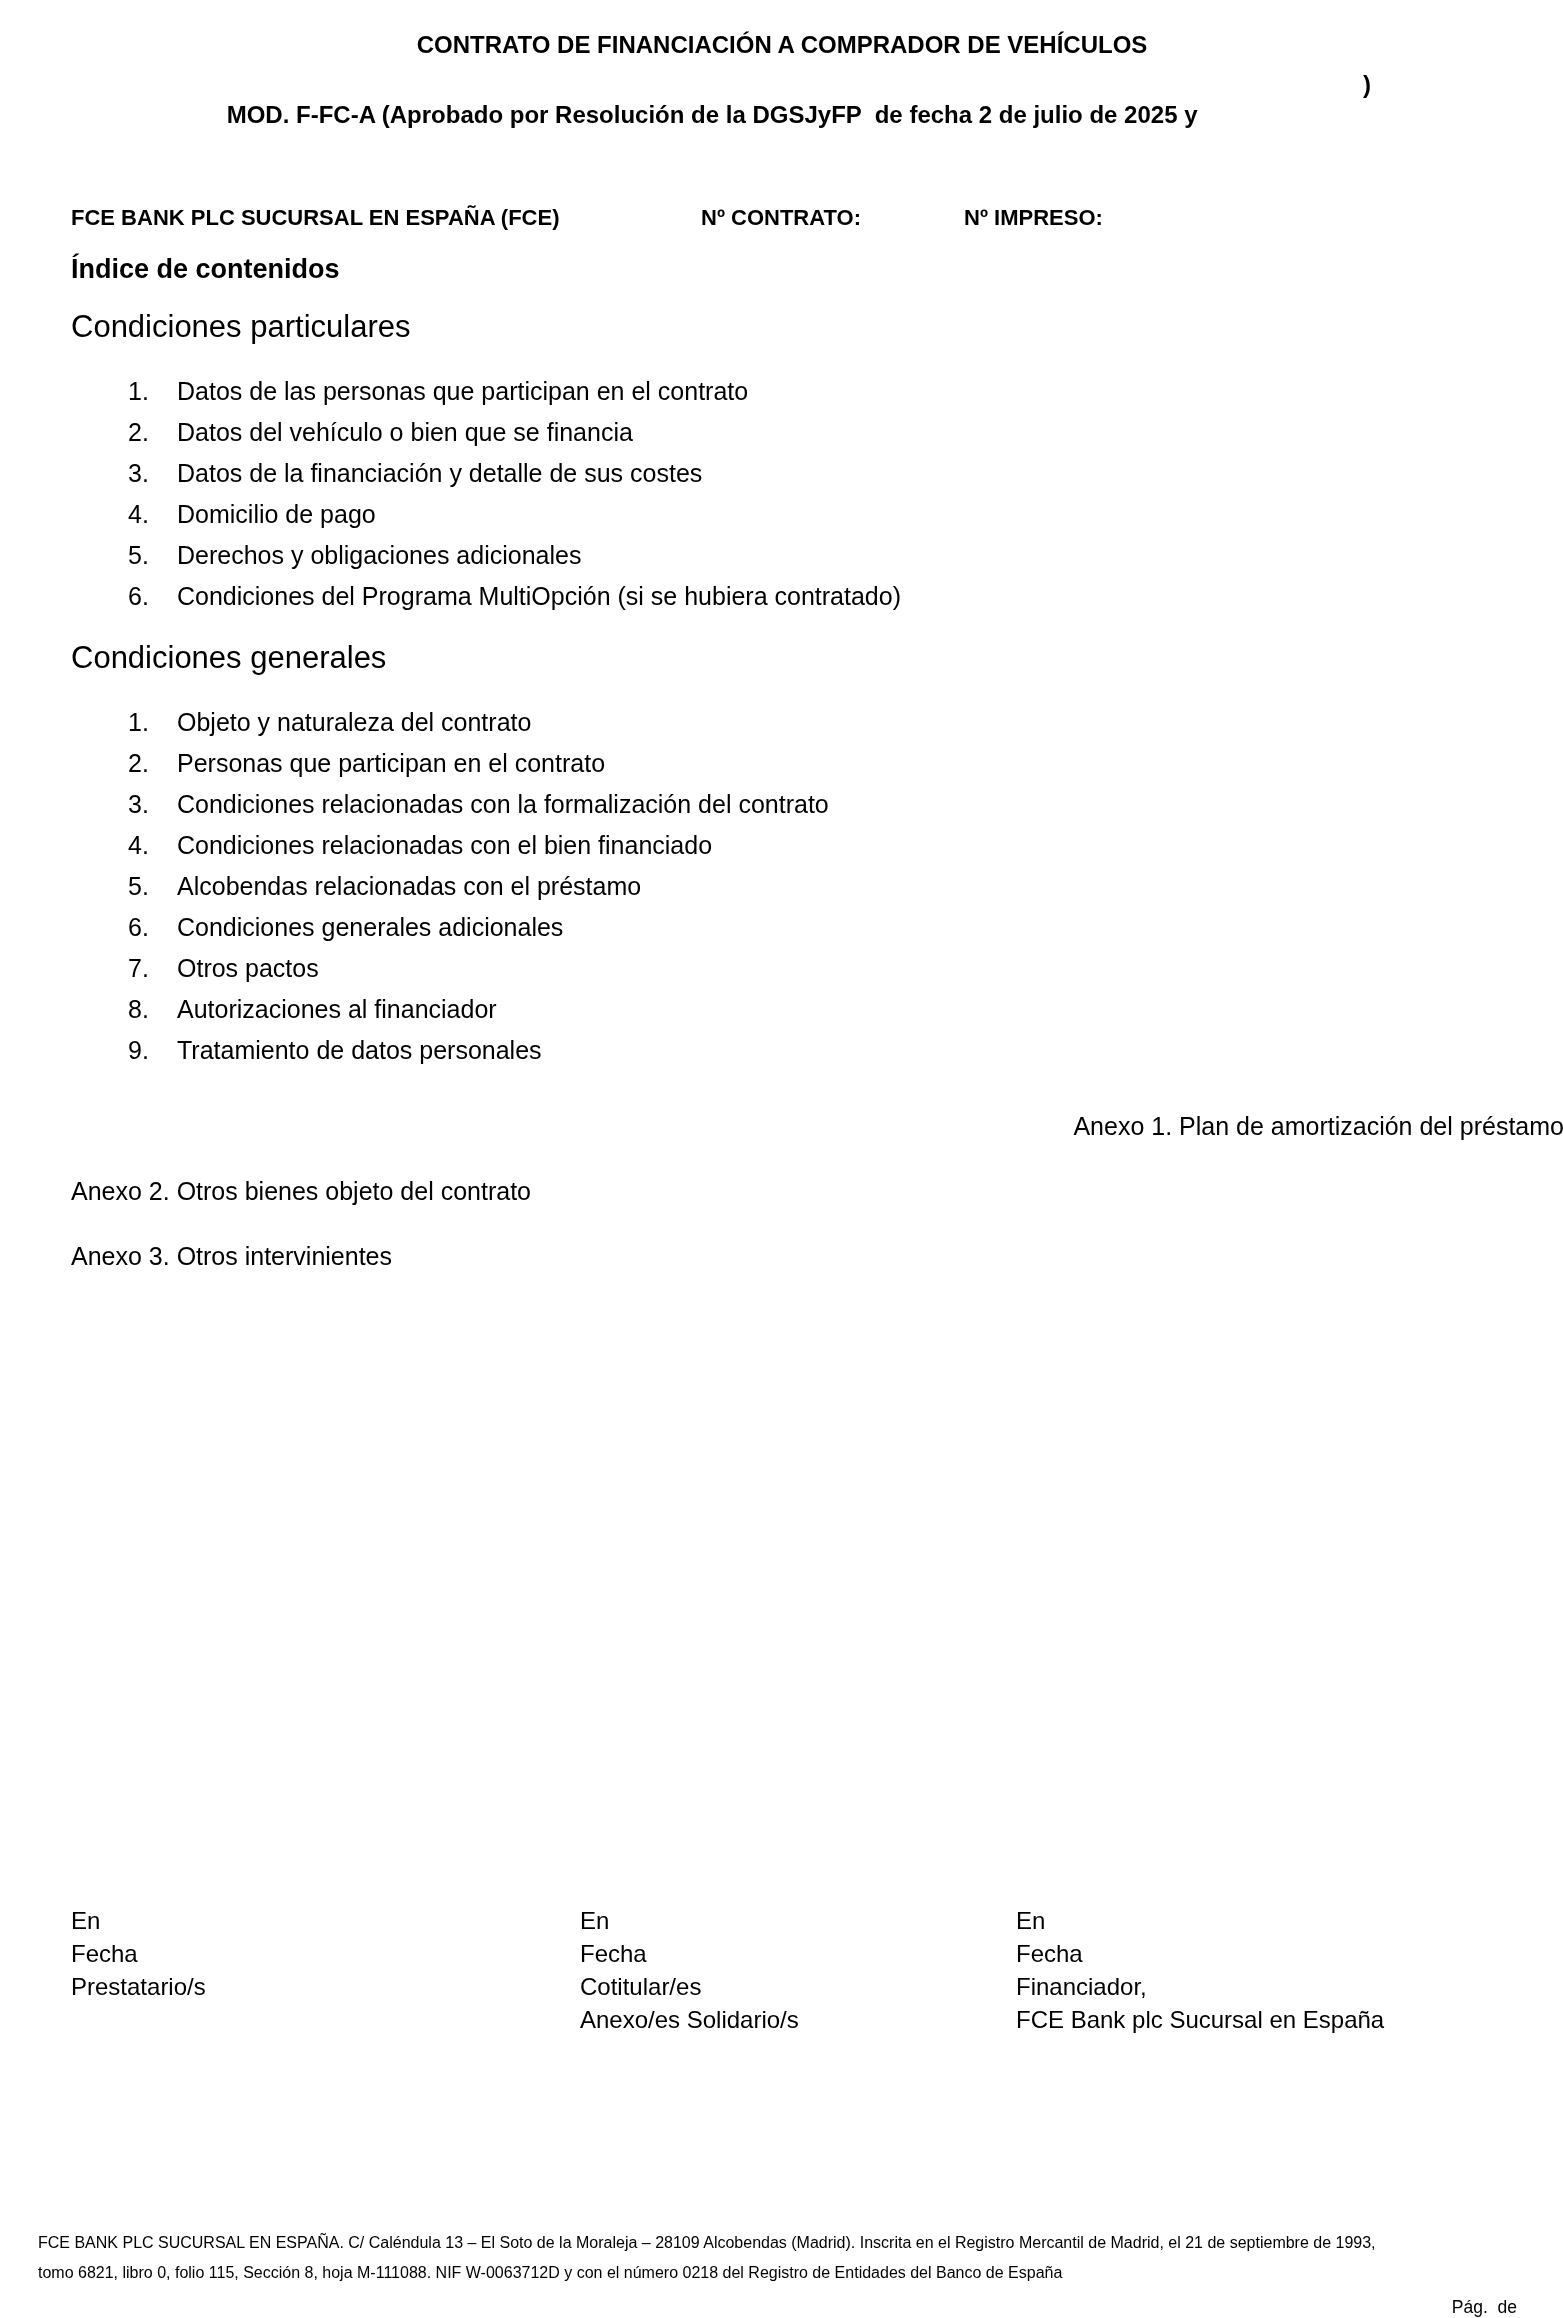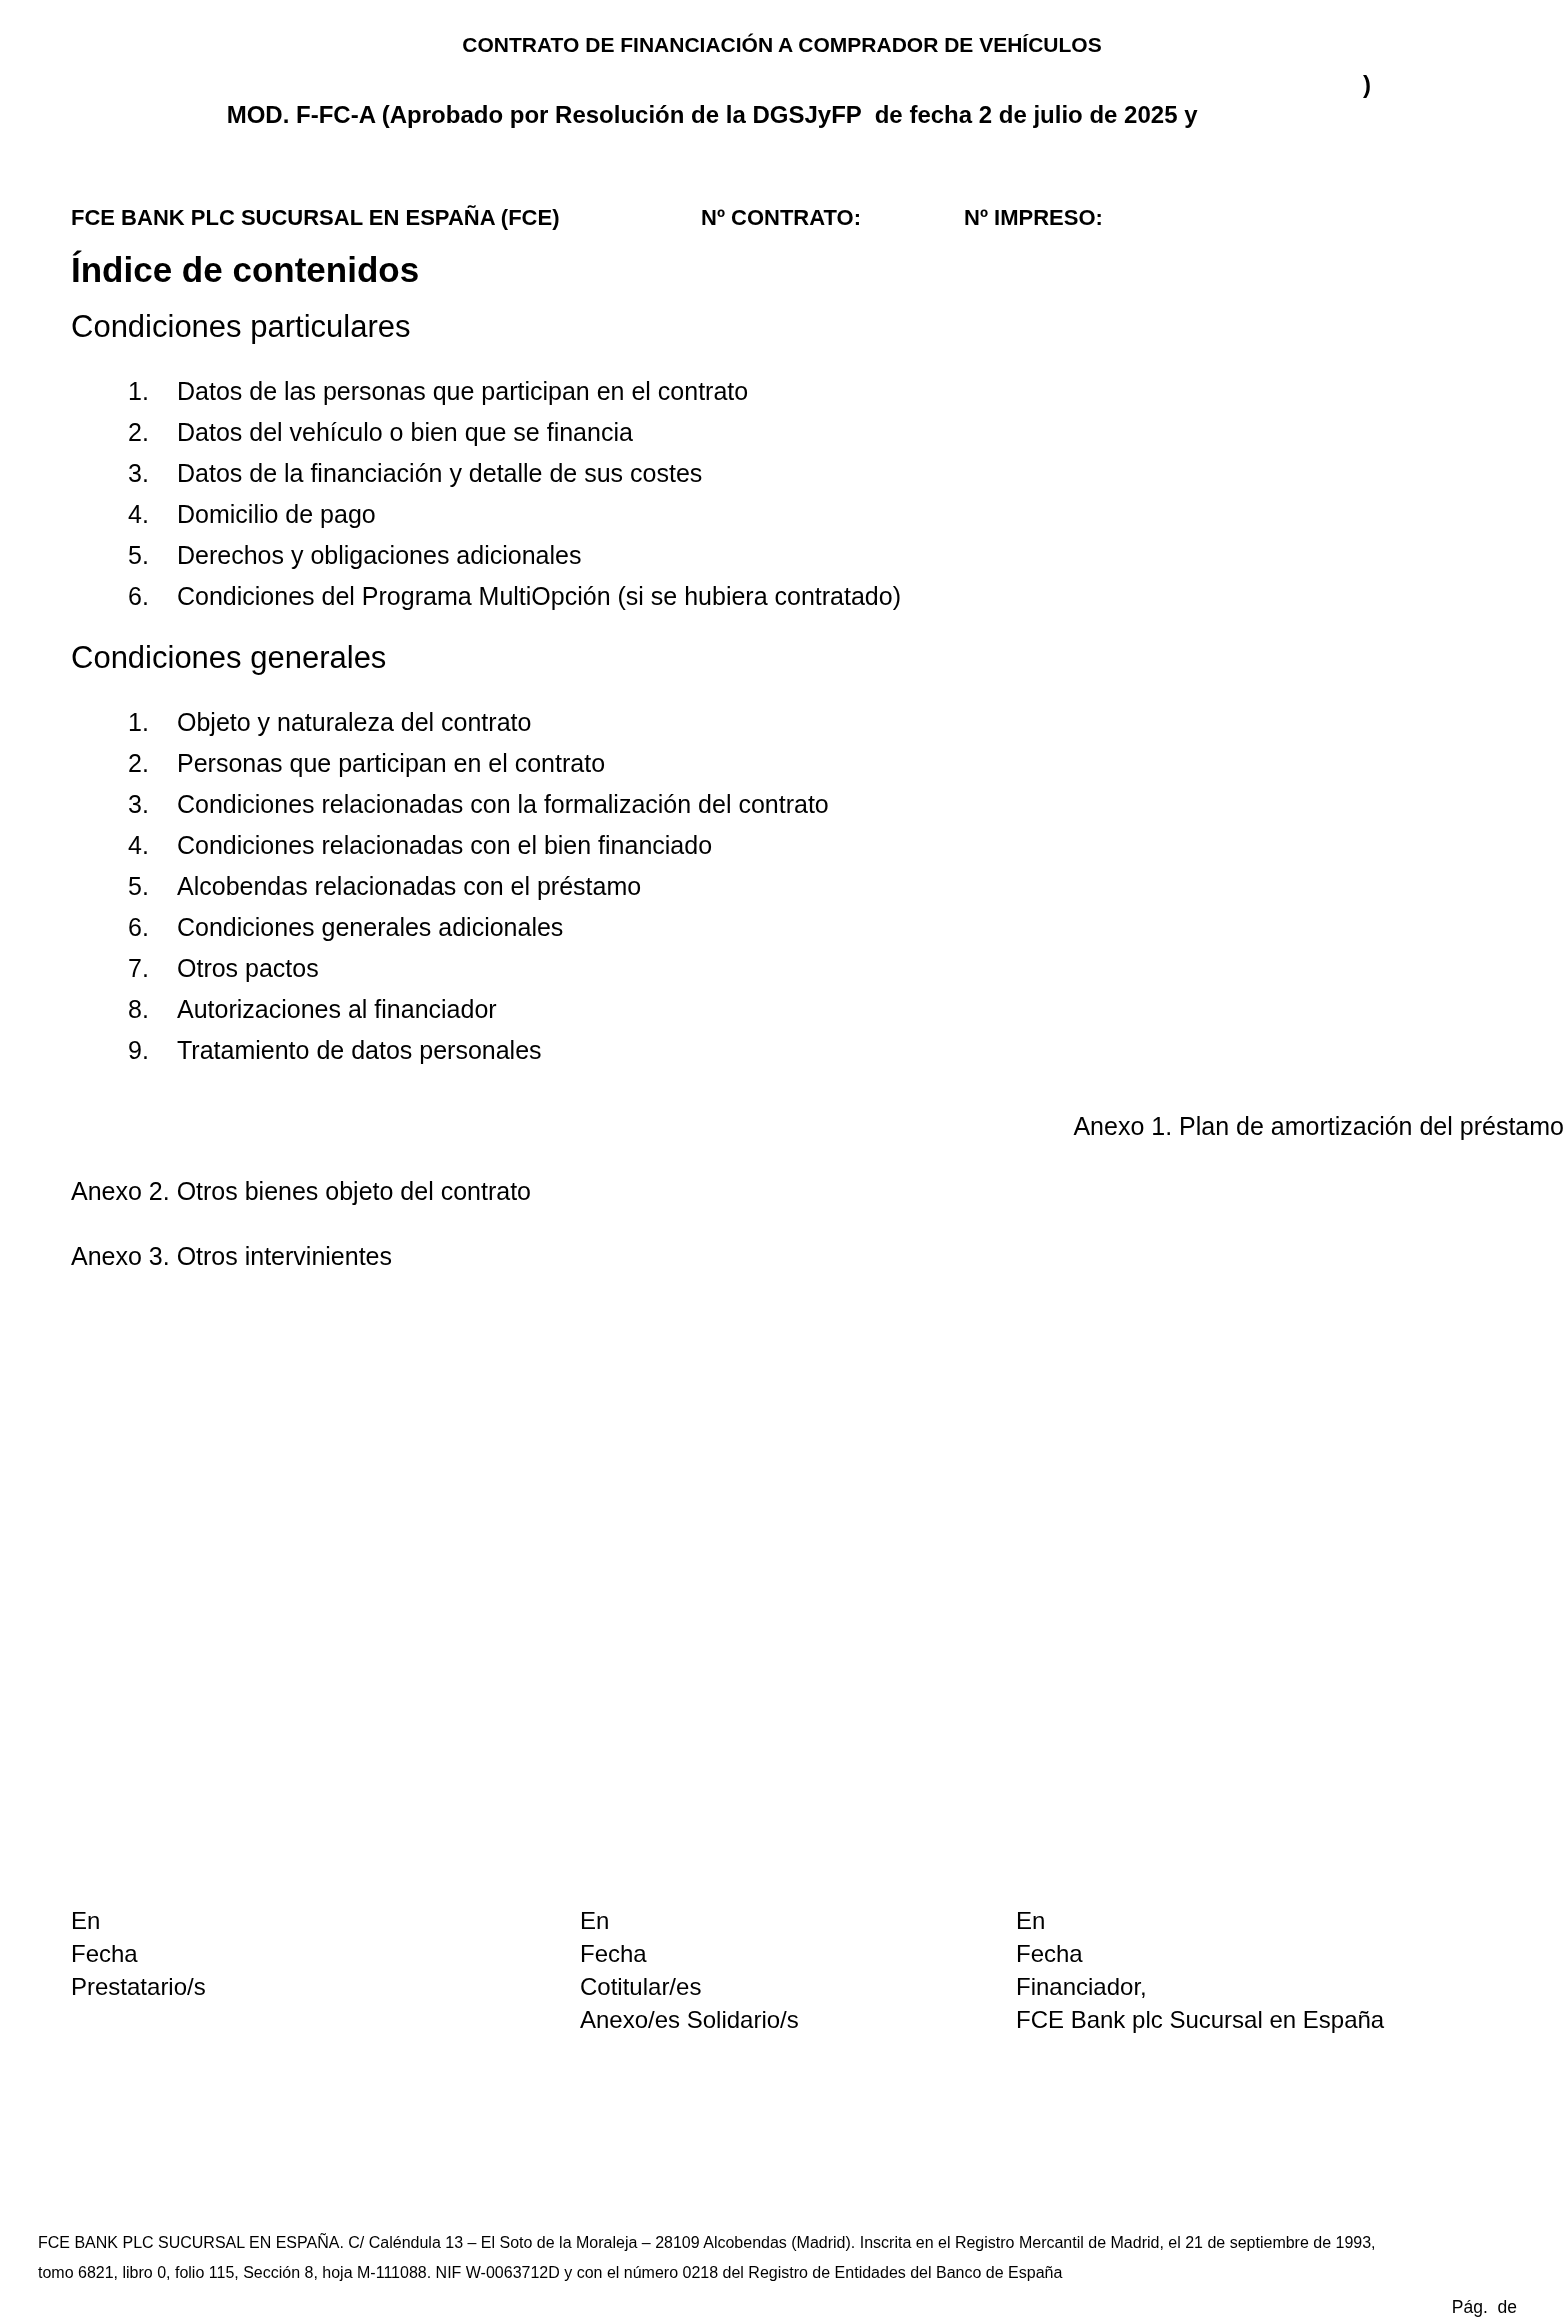--- a/index.html
+++ b/index.html
@@ -9,21 +9,21 @@
     position:relative;
     width:1564px;
     height:2319px;
     background:#ffffff;
     overflow:hidden;
   }
   
   .header-title {
     padding-top:30px;
     text-align:center;
-    font-size:21px;
+    font-size:24px;
     font-weight:bold;
     line-height:30px;
   }
   .header-sub {
     position:relative;
     margin-top:10px;
     padding-left:200px;
     font-size:24px;
     font-weight:bold;
     line-height:30px;
@@ -42,21 +42,21 @@
     font-weight:bold;
     line-height:30px;
   }
   .header-bank .bank-name   { position:absolute; left:71px; }
   .header-bank .contract-no { position:absolute; left:701px; }
   .header-bank .impreso-no  { position:absolute; left:964px; }
 
   
   .toc-heading {
     margin:20px 0 0 71px;
-    font-size:35px;
+    font-size:27px;
     font-weight:bold;
     line-height:33px;
   }
   .section-title {
     margin:25px 0 0 71px;
     font-size:31px;
     line-height:32px;
   }
   .toc-list {
     margin-top:28px;

